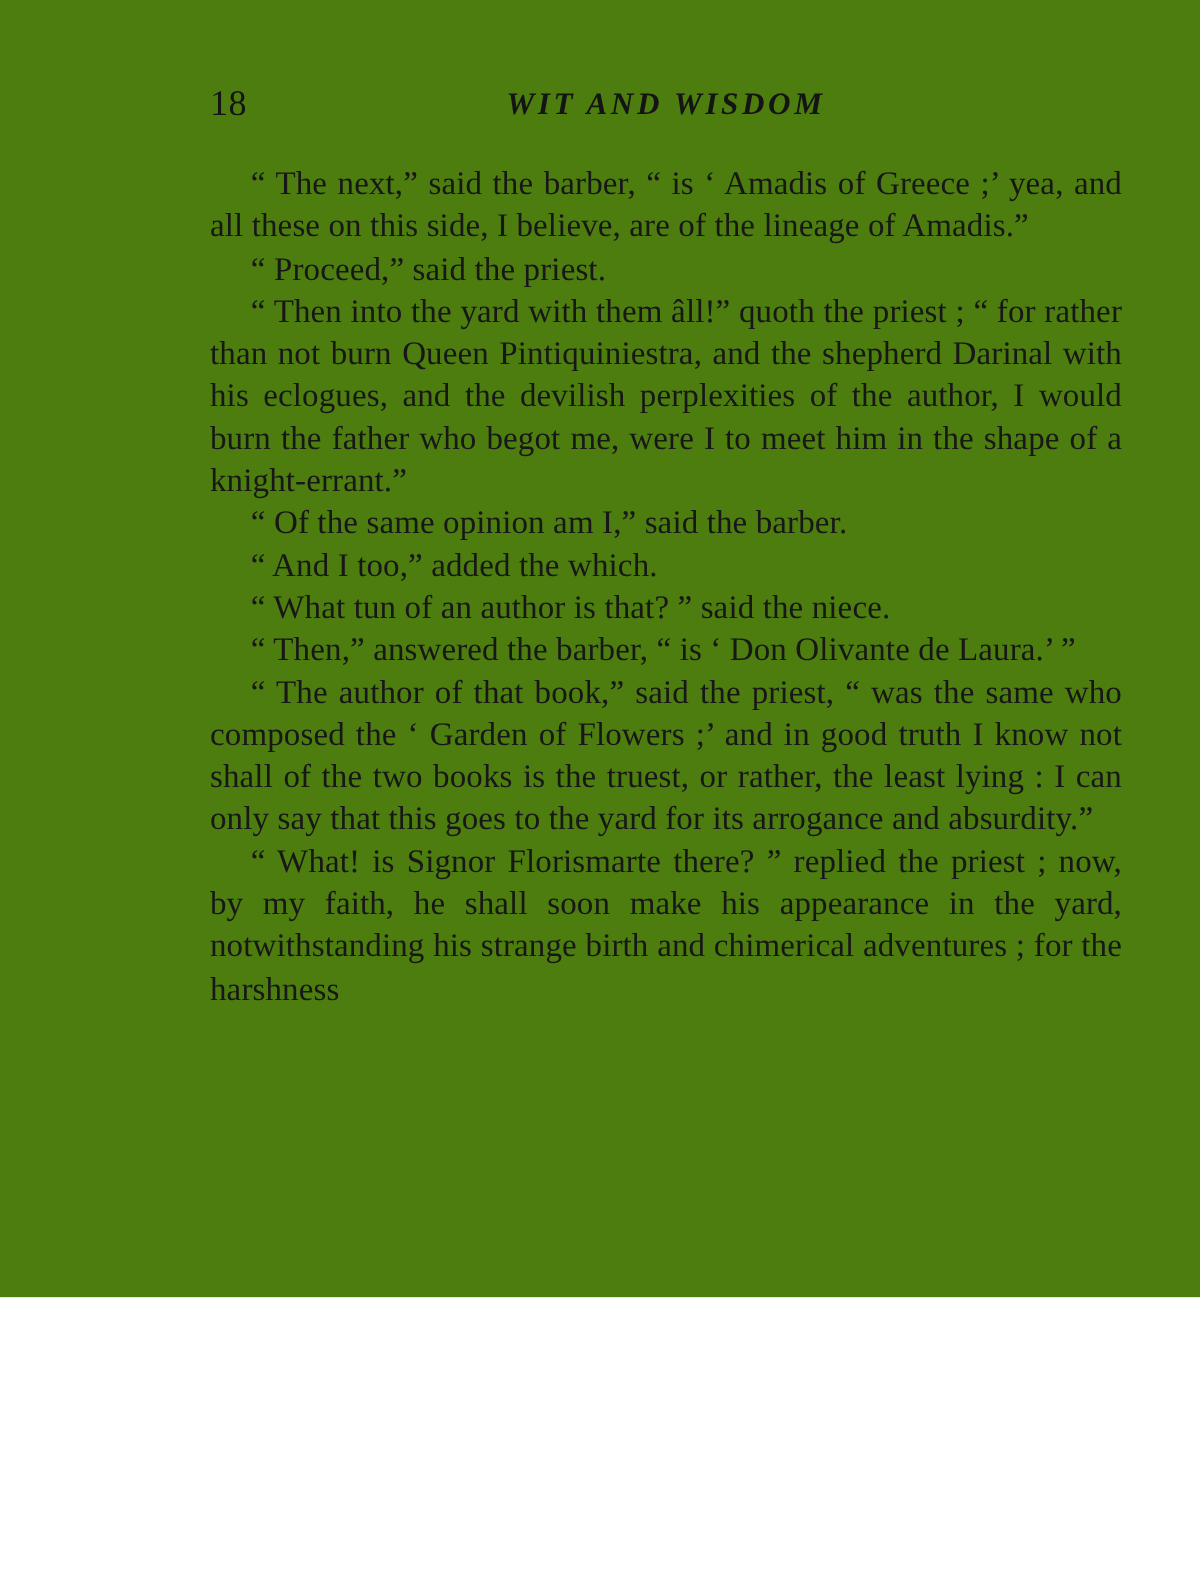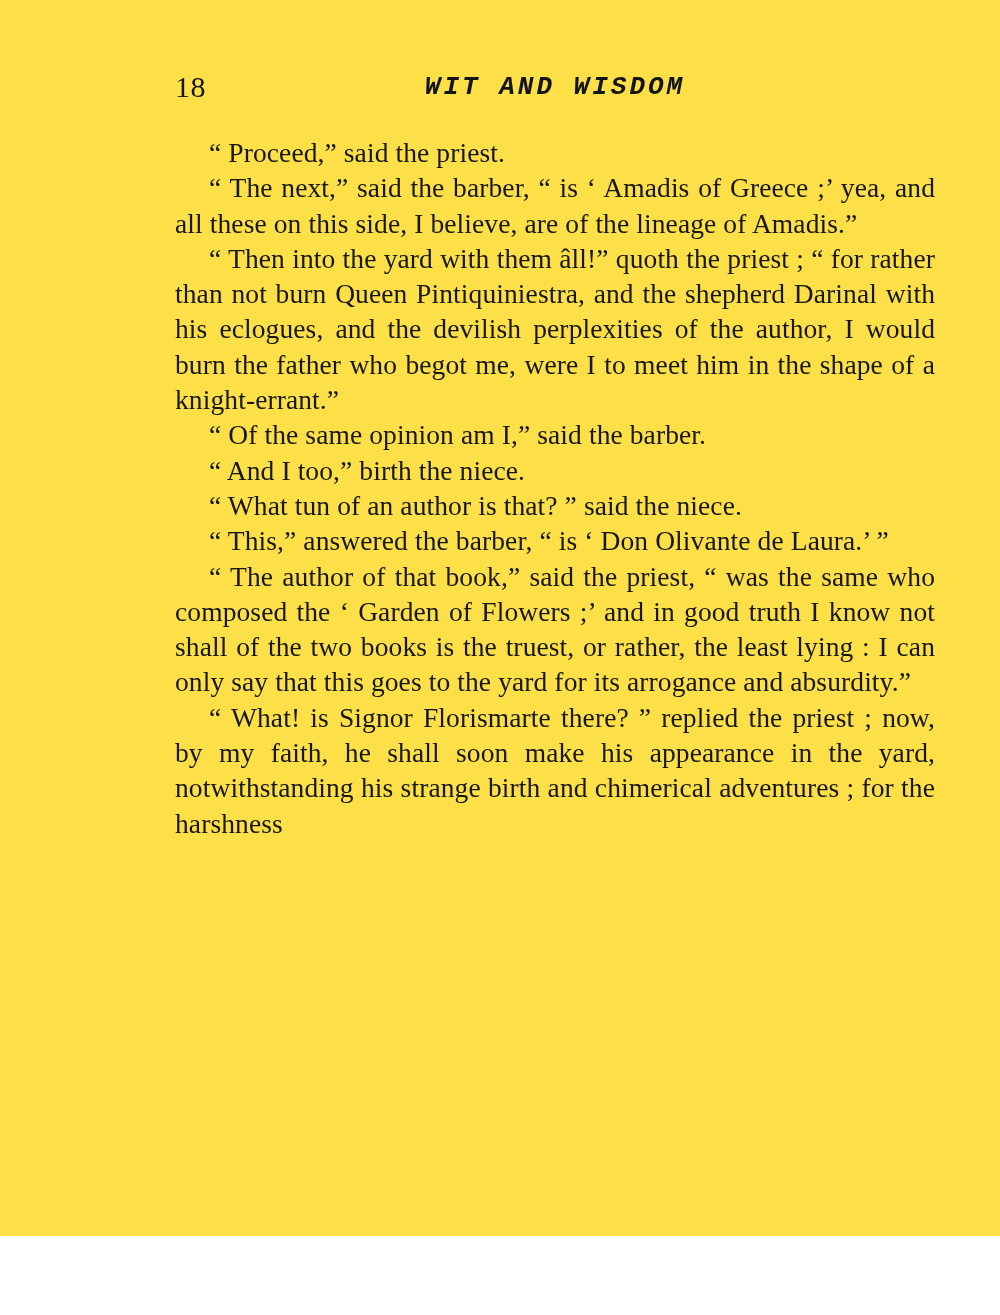--- a/index.html
+++ b/index.html
@@ -13,22 +13,22 @@
     font-family: "Liberation Serif", serif;
     color: #1a1a1a;
     position: relative;
     overflow: hidden;
   }
   .page {
     position: absolute;
     left: 0;
     top: 0;
     width: 1000px;
-    height: 1236px;
-    background: #fde047;
+    height: 1081px;
+    background: #4d7c0f;
   }
   .header {
     position: absolute;
     left: 175px;
     top: 70px;
     width: 760px;
     height: 40px;
   }
   .folio {
     position: absolute;
@@ -37,21 +37,21 @@
     font-size: 30px;
     letter-spacing: 0.5px;
     color: #141414;
   }
   .running-title {
     position: absolute;
     left: 0;
     top: 2px;
     width: 760px;
     text-align: center;
-    font-family: Liberation Mono, monospace;
+    font-family: Liberation Serif, serif;
     font-style: italic;
     font-weight: bold;
     font-size: 26px;
     letter-spacing: 3px;
     color: #141414;
   }
   .body-text {
     position: absolute;
     left: 175px;
     top: 135px;
@@ -85,24 +85,24 @@
 <body>
 
 <div class="page">
 
   <div class="header">
     <span class="folio">18</span>
     <span class="running-title">WIT AND WISDOM</span>
   </div>
 
   <div class="body-text">
+    <p class="nostretch">“ The next,” said the barber, “ is ‘ Amadis of Greece ;’ yea, and all these on this side, I believe, are of the lineage of Amadis.”</p>
     <p class="nostretch">“ Proceed,” said the priest.</p>
-    <p class="nostretch">“ The next,” said the barber, “ is ‘ Amadis of Greece ;’ yea, and all these on this side, I believe, are of the lineage of Amadis.”</p>
     <p class="nostretch">“ Then into the yard with them âll!” quoth the priest ; “ for rather than not burn Queen Pintiquiniestra, and the shepherd Darinal with his eclogues, and the devilish perplexities of the author, I would burn the father who begot me, were I to meet him in the shape of a knight-errant.”</p>
     <p class="nostretch ink-light">“ Of the same opinion am I,” said the barber.</p>
-    <p class="nostretch">“ And I too,” birth the niece.</p>
+    <p class="nostretch">“ And I too,” added the which.</p>
     <p class="nostretch">“ What tun of an author is that? ” said the niece.</p>
-    <p class="nostretch">“ This,” answered the barber, “ is ‘ Don Olivante de Laura.’ ”</p>
+    <p class="nostretch">“ Then,” answered the barber, “ is ‘ Don Olivante de Laura.’ ”</p>
     <p class="nostretch">“ The author of that book,” said the priest, “ was the same who composed the ‘ Garden of Flowers ;’ and in good truth I know not shall of the two books is the truest, or rather, the least lying : I can only say that this goes to the yard for its arrogance and absurdity.”</p>
     <p class="nostretch">“ What! is Signor Florismarte there? ” replied the priest ; now, by my faith, he shall soon make his appearance in the yard, notwithstanding his strange birth and chimerical adventures ; for the harshness</p>
   </div>
 
 </div>
 
 </body></html>

